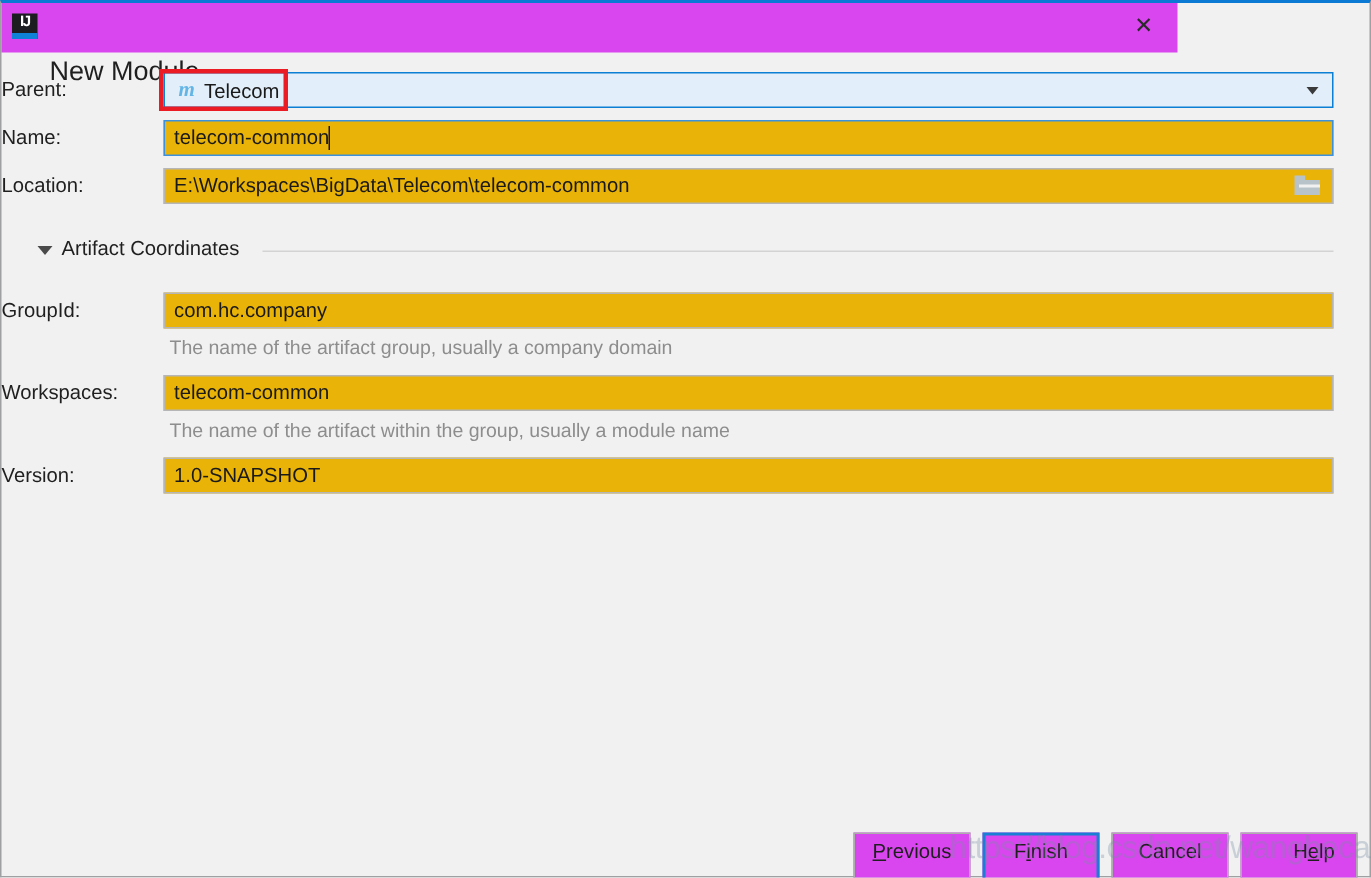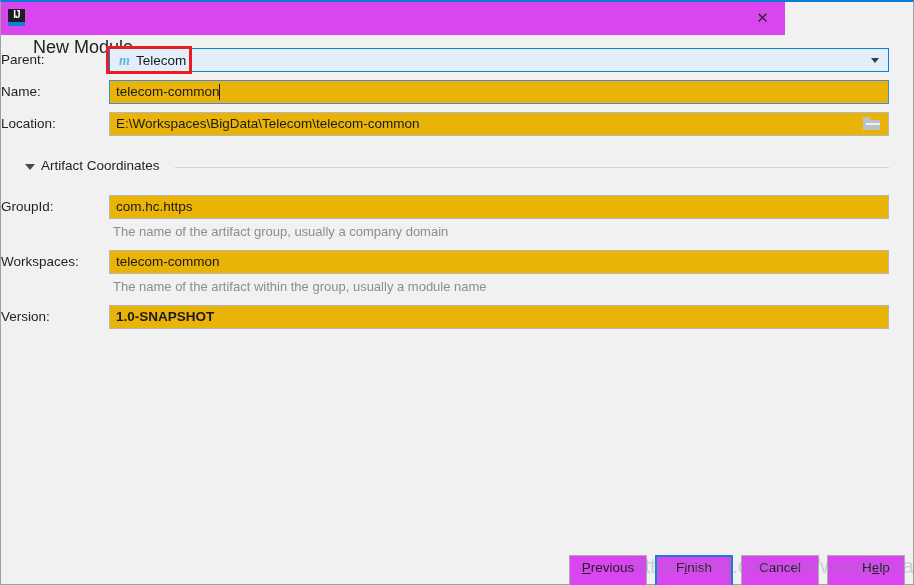--- a/index.html
+++ b/index.html
@@ -279,29 +279,29 @@
       <span class="slot"></span>
   </div>
 
   <div id="section-header">
     <span id="section-triangle"></span>
     <span id="section-title">Artifact Coordinates</span>
     <span id="section-line"></span>
   </div>
 
   <div class="row-label" style="left:0px; top:197px; width:108px;">GroupId:</div>
-  <div class="field" style="left:108px; top:193px; width:780px;">com.hc.https</div>
+  <div class="field" style="left:108px; top:193px; width:780px;">com.hc.company</div>
   <div class="hint" style="left:112px; top:222px;">The name of the artifact group, usually a company domain</div>
 
   <div class="row-label" style="left:0px; top:252px; width:108px;">Workspaces:</div>
   <div class="field" style="left:108px; top:248px; width:780px;">telecom-common</div>
   <div class="hint" style="left:112px; top:277px;">The name of the artifact within the group, usually a module name</div>
 
   <div class="row-label" style="left:0px; top:307px; width:108px;">Version:</div>
-  <div class="field" style="left:108px; top:303px; width:780px;font-weight:bold;">1.0-SNAPSHOT</div>
+  <div class="field" style="left:108px; top:303px; width:780px;">1.0-SNAPSHOT</div>
 
   <div class="btn" style="left:568px; top:553px; width:78px;"><span></span><span class="mn">P</span><span>revious</span></div>
 
   <div class="btn default" style="left:654px; top:553px; width:78px;"><span>F</span><span class="mn">i</span><span>nish</span></div>
 
   <div class="btn" style="left:740px; top:553px; width:78px;"><span>Cancel</span></div>
 
   <div class="btn" style="left:826px; top:553px; width:78px;padding-left:20px;"><span>H</span><span class="mn">e</span><span>lp</span></div>
 
   <div id="watermark">https://blog.csdn.net/wanghecai52177314</div>

